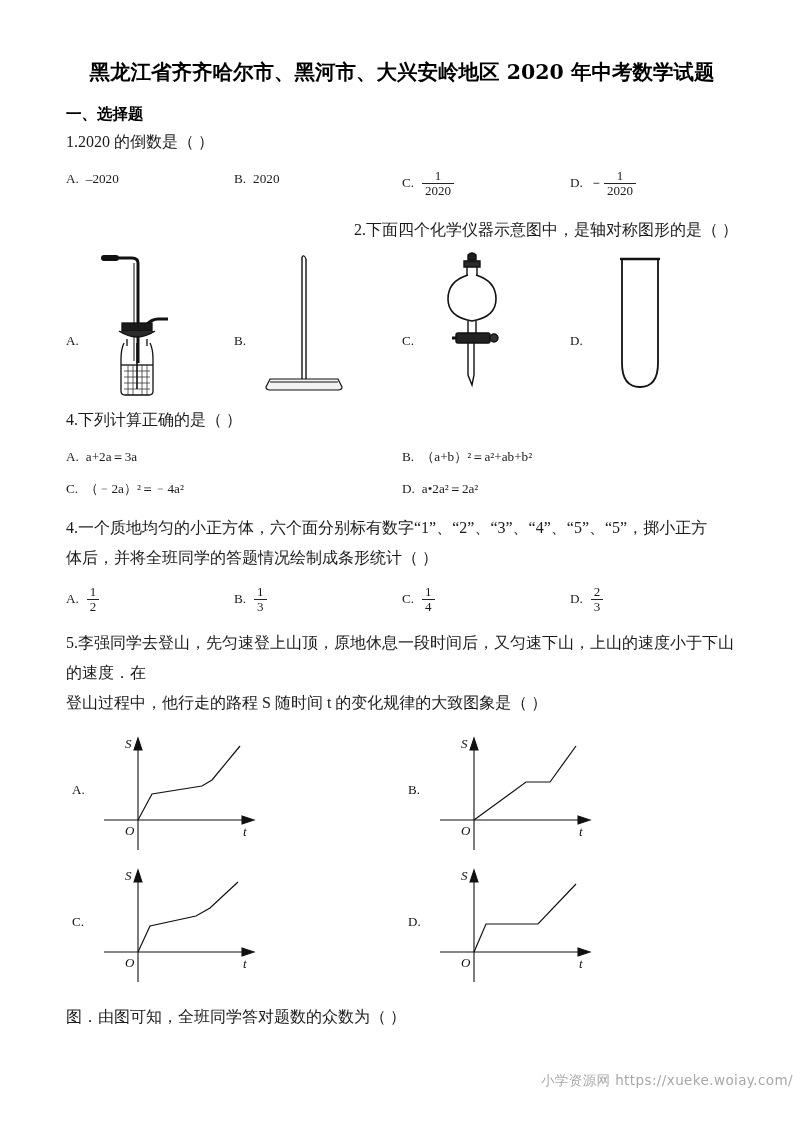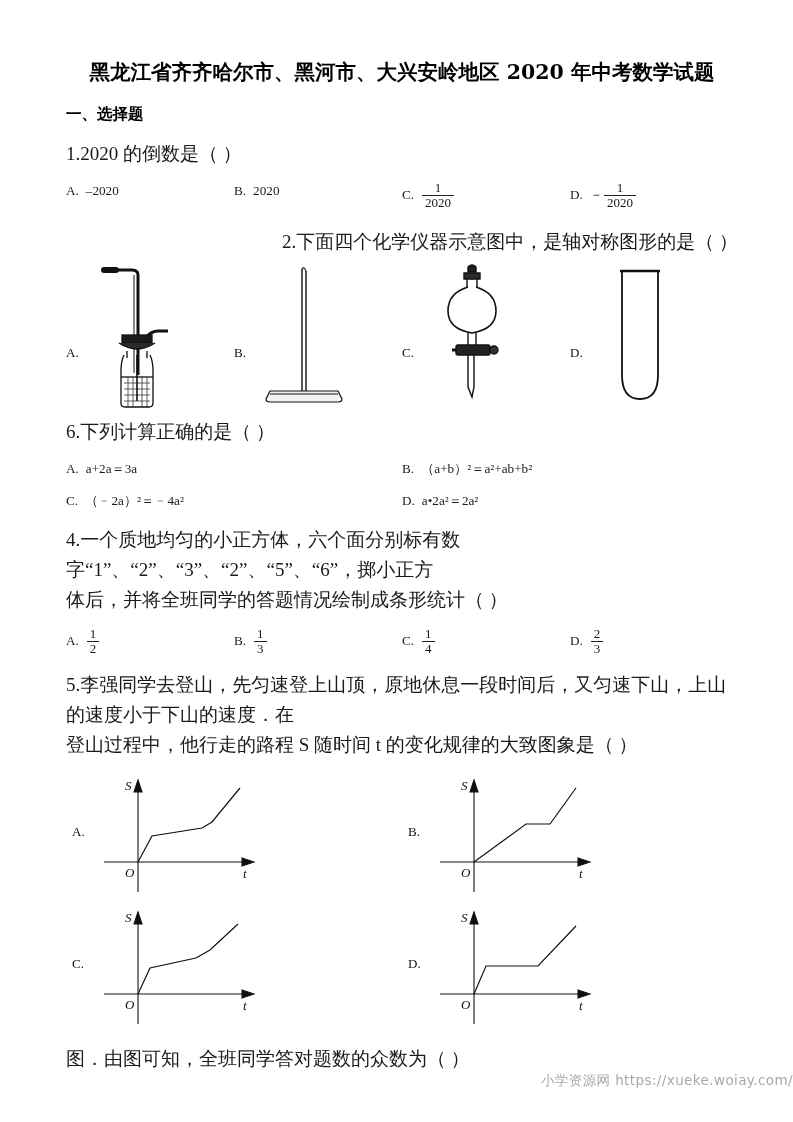--- a/index.html
+++ b/index.html
@@ -36,27 +36,27 @@
     letter-spacing: 0px;
     text-align: center;
     white-space: nowrap;
     margin: 0 0 18px 0;
     color: #000;
   }
   .section-title {
     font-family: Liberation Mono, monospace;
     font-weight: bold;
     font-size: 15.5px;
-    margin: 0 0 14px 0;
+    margin: 0 0 2px 0;
     color: #000;
   }
 
   
   .q-stem {
-    font-size: 19px;
+    font-size: 16px;
     line-height: 30px;
     color: #1a1a1a;
     margin: 0;
   }
 
   .opt-row {
     display: flex;
     align-items: flex-start;
     margin-top: 12px;
   }
@@ -280,21 +280,21 @@
                 <path d="M22 8 L62 8" stroke-width="2.6"></path>
               </g>
             </svg>
           </span>
         </div>
 
       </div>
     </div>
 
     <div style="margin-top:4px;">
-      <p class="q-stem">6.下列计算正确的是（    ）</p>
+      <p class="q-stem">4.下列计算正确的是（    ）</p>
       <div class="opt-row two-col">
         <div class="opt">
           <span class="opt-label">A.</span>
           <span class="math">a+2a＝3a</span>
         </div>
         <div class="opt">
           <span class="opt-label">B.</span>
           <span class="math">（a+b）²＝a²+ab+b²</span>
         </div>
       </div>
@@ -304,21 +304,21 @@
           <span class="math">（﹣2a）²＝﹣4a²</span>
         </div>
         <div class="opt">
           <span class="opt-label">D.</span>
           <span class="math">a•2a²＝2a²</span>
         </div>
       </div>
     </div>
 
     <div style="margin-top:14px;">
-      <p class="q-stem">4.一个质地均匀的小正方体，六个面分别标有数字“1”、“2”、“3”、“2”、“5”、“6”，掷小正方</p>
+      <p class="q-stem">4.一个质地均匀的小正方体，六个面分别标有数字“1”、“2”、“3”、“4”、“5”、“5”，掷小正方</p>
       <p class="q-stem">体后，并将全班同学的答题情况绘制成条形统计（    ）</p>
       <div class="opt-row">
         <div class="opt opt-4">
           <span class="opt-label">A.</span>
           <span class="frac math">
             <span class="num">1</span>
             <span class="den">2</span>
           </span>
         </div>
         <div class="opt opt-4">

